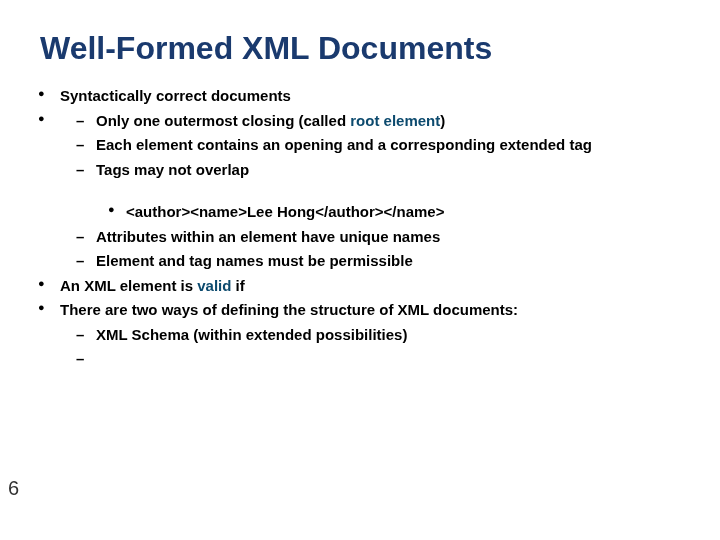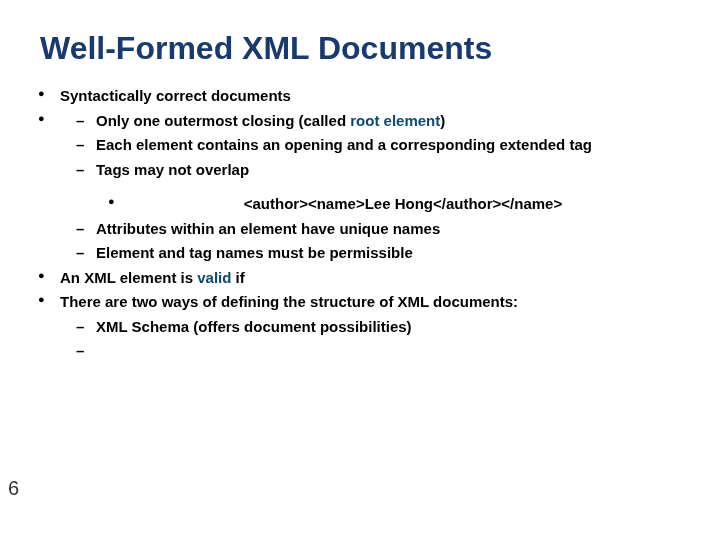--- a/index.html
+++ b/index.html
@@ -50,22 +50,21 @@
   ul.lvl2 > li::before {
     content: "–";
     position: absolute;
     left: 16px;
     top: 0;
     font-size: 15px;
     color: #000;
   }
   ul.lvl3 {
     list-style: none;
-    margin-top: 12px;
-    text-align: center;
+    margin-top: 20px;
   }
   ul.lvl3 > li {
     position: relative;
     padding-left: 30px;
     margin-bottom: 2px;
   }
   ul.lvl3 > li::before {
     content: "●";
     position: absolute;
     left: 12px;
@@ -116,21 +115,21 @@
         </li>
       </ul>
     </li>
     <li>
       <span>An XML element is </span><span class="highlight">valid</span><span> if</span>
     </li>
     <li>
       <span>There are two ways of defining the structure of XML documents:</span>
       <ul class="lvl2">
         <li>
-          <span>XML Schema (offers document possibilities)</span>
+          <span>XML Schema (within extended possibilities)</span>
         </li>
         <li>
           <span></span>
         </li>
       </ul>
     </li>
   </ul>
 
   <div class="page-num">6</div>
 </div>

